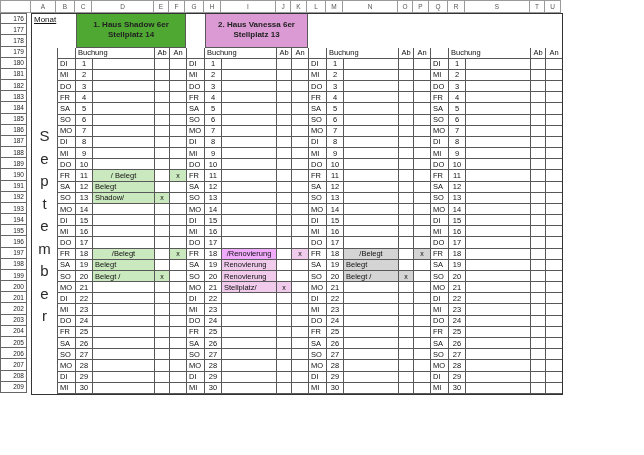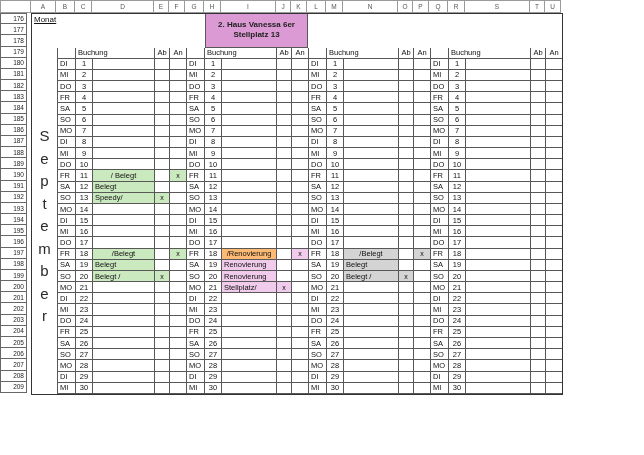--- a/index.html
+++ b/index.html
@@ -117,20 +117,24 @@
         <span>S</span>
         <span>e</span>
         <span>p</span>
         <span>t</span>
         <span>e</span>
         <span>m</span>
         <span>b</span>
         <span>e</span>
         <span>r</span>
       </div>
+      <div class="c bl br bb house-hdr" style="grid-area: 1 / 3 / 4 / 7; background: rgb(79, 168, 50);">
+        <span>1. Haus Shadow 6er</span>
+        <span>Stellplatz 14</span>
+      </div>
       <div class="c bl br bb" style="grid-area: 4 / 2 / 5 / 3;"></div>
       <div class="c br bb pl" style="grid-area: 4 / 3 / 5 / 5;">Buchung</div>
       <div class="c br bb center" style="grid-area: 4 / 5 / 5 / 6;">Ab</div>
       <div class="c bb center" style="grid-area: 4 / 6 / 5 / 7;">An</div>
       <div class="c bl br bb pl" style="grid-area: 5 / 2 / 6 / 3;">DI</div>
       <div class="c br bb center" style="grid-area: 5 / 3 / 6 / 4;">1</div>
       <div class="c br bb pl" style="grid-area: 5 / 4 / 6 / 5;"></div>
       <div class="c br bb center xmark" style="grid-area: 5 / 5 / 6 / 6;"></div>
       <div class="c bb center xmark" style="grid-area: 5 / 6 / 6 / 7;"></div>
       <div class="c bl br bb pl" style="grid-area: 6 / 2 / 7 / 3;">MI</div>
@@ -183,21 +187,21 @@
       <div class="c br bb center" style="grid-area: 15 / 4 / 16 / 5; background: rgb(203, 233, 191);">/ Belegt</div>
       <div class="c br bb center xmark" style="grid-area: 15 / 5 / 16 / 6;"></div>
       <div class="c bb center xmark" style="grid-area: 15 / 6 / 16 / 7; background: rgb(203, 233, 191);">x</div>
       <div class="c bl br bb pl" style="grid-area: 16 / 2 / 17 / 3;">SA</div>
       <div class="c br bb center" style="grid-area: 16 / 3 / 17 / 4;">12</div>
       <div class="c br bb pl" style="grid-area: 16 / 4 / 17 / 5; background: rgb(203, 233, 191);">Belegt</div>
       <div class="c br bb center xmark" style="grid-area: 16 / 5 / 17 / 6;"></div>
       <div class="c bb center xmark" style="grid-area: 16 / 6 / 17 / 7;"></div>
       <div class="c bl br bb pl" style="grid-area: 17 / 2 / 18 / 3;">SO</div>
       <div class="c br bb center" style="grid-area: 17 / 3 / 18 / 4;">13</div>
-      <div class="c br bb pl" style="grid-area: 17 / 4 / 18 / 5; background: rgb(203, 233, 191);">Speedy/</div>
+      <div class="c br bb pl" style="grid-area: 17 / 4 / 18 / 5; background: rgb(203, 233, 191);">Shadow/</div>
       <div class="c br bb center xmark" style="grid-area: 17 / 5 / 18 / 6; background: rgb(203, 233, 191);">x</div>
       <div class="c bb center xmark" style="grid-area: 17 / 6 / 18 / 7;"></div>
       <div class="c bl br bb pl" style="grid-area: 18 / 2 / 19 / 3;">MO</div>
       <div class="c br bb center" style="grid-area: 18 / 3 / 19 / 4;">14</div>
       <div class="c br bb pl" style="grid-area: 18 / 4 / 19 / 5;"></div>
       <div class="c br bb center xmark" style="grid-area: 18 / 5 / 19 / 6;"></div>
       <div class="c bb center xmark" style="grid-area: 18 / 6 / 19 / 7;"></div>
       <div class="c bl br bb pl" style="grid-area: 19 / 2 / 20 / 3;">DI</div>
       <div class="c br bb center" style="grid-area: 19 / 3 / 20 / 4;">15</div>
       <div class="c br bb pl" style="grid-area: 19 / 4 / 20 / 5;"></div>
@@ -366,21 +370,21 @@
       <div class="c br bb pl" style="grid-area: 20 / 9 / 21 / 10;"></div>
       <div class="c br bb center xmark" style="grid-area: 20 / 10 / 21 / 11;"></div>
       <div class="c bb center xmark" style="grid-area: 20 / 11 / 21 / 12;"></div>
       <div class="c bl br bb pl" style="grid-area: 21 / 7 / 22 / 8;">DO</div>
       <div class="c br bb center" style="grid-area: 21 / 8 / 22 / 9;">17</div>
       <div class="c br bb pl" style="grid-area: 21 / 9 / 22 / 10;"></div>
       <div class="c br bb center xmark" style="grid-area: 21 / 10 / 22 / 11;"></div>
       <div class="c bb center xmark" style="grid-area: 21 / 11 / 22 / 12;"></div>
       <div class="c bl br bb pl" style="grid-area: 22 / 7 / 23 / 8;">FR</div>
       <div class="c br bb center" style="grid-area: 22 / 8 / 23 / 9;">18</div>
-      <div class="c br bb center" style="grid-area: 22 / 9 / 23 / 10; background: #fdba74;">/Renovierung</div>
+      <div class="c br bb center" style="grid-area: 22 / 9 / 23 / 10; background: #f0abfc;">/Renovierung</div>
       <div class="c br bb center xmark" style="grid-area: 22 / 10 / 23 / 11;"></div>
       <div class="c bb center xmark" style="grid-area: 22 / 11 / 23 / 12; background: rgb(240, 203, 236);">x</div>
       <div class="c bl br bb pl" style="grid-area: 23 / 7 / 24 / 8;">SA</div>
       <div class="c br bb center" style="grid-area: 23 / 8 / 24 / 9;">19</div>
       <div class="c br bb pl" style="grid-area: 23 / 9 / 24 / 10; background: rgb(240, 203, 236);">Renovierung</div>
       <div class="c br bb center xmark" style="grid-area: 23 / 10 / 24 / 11;"></div>
       <div class="c bb center xmark" style="grid-area: 23 / 11 / 24 / 12;"></div>
       <div class="c bl br bb pl" style="grid-area: 24 / 7 / 25 / 8;">SO</div>
       <div class="c br bb center" style="grid-area: 24 / 8 / 25 / 9;">20</div>
       <div class="c br bb pl" style="grid-area: 24 / 9 / 25 / 10; background: rgb(240, 203, 236);">Renovierung</div>

